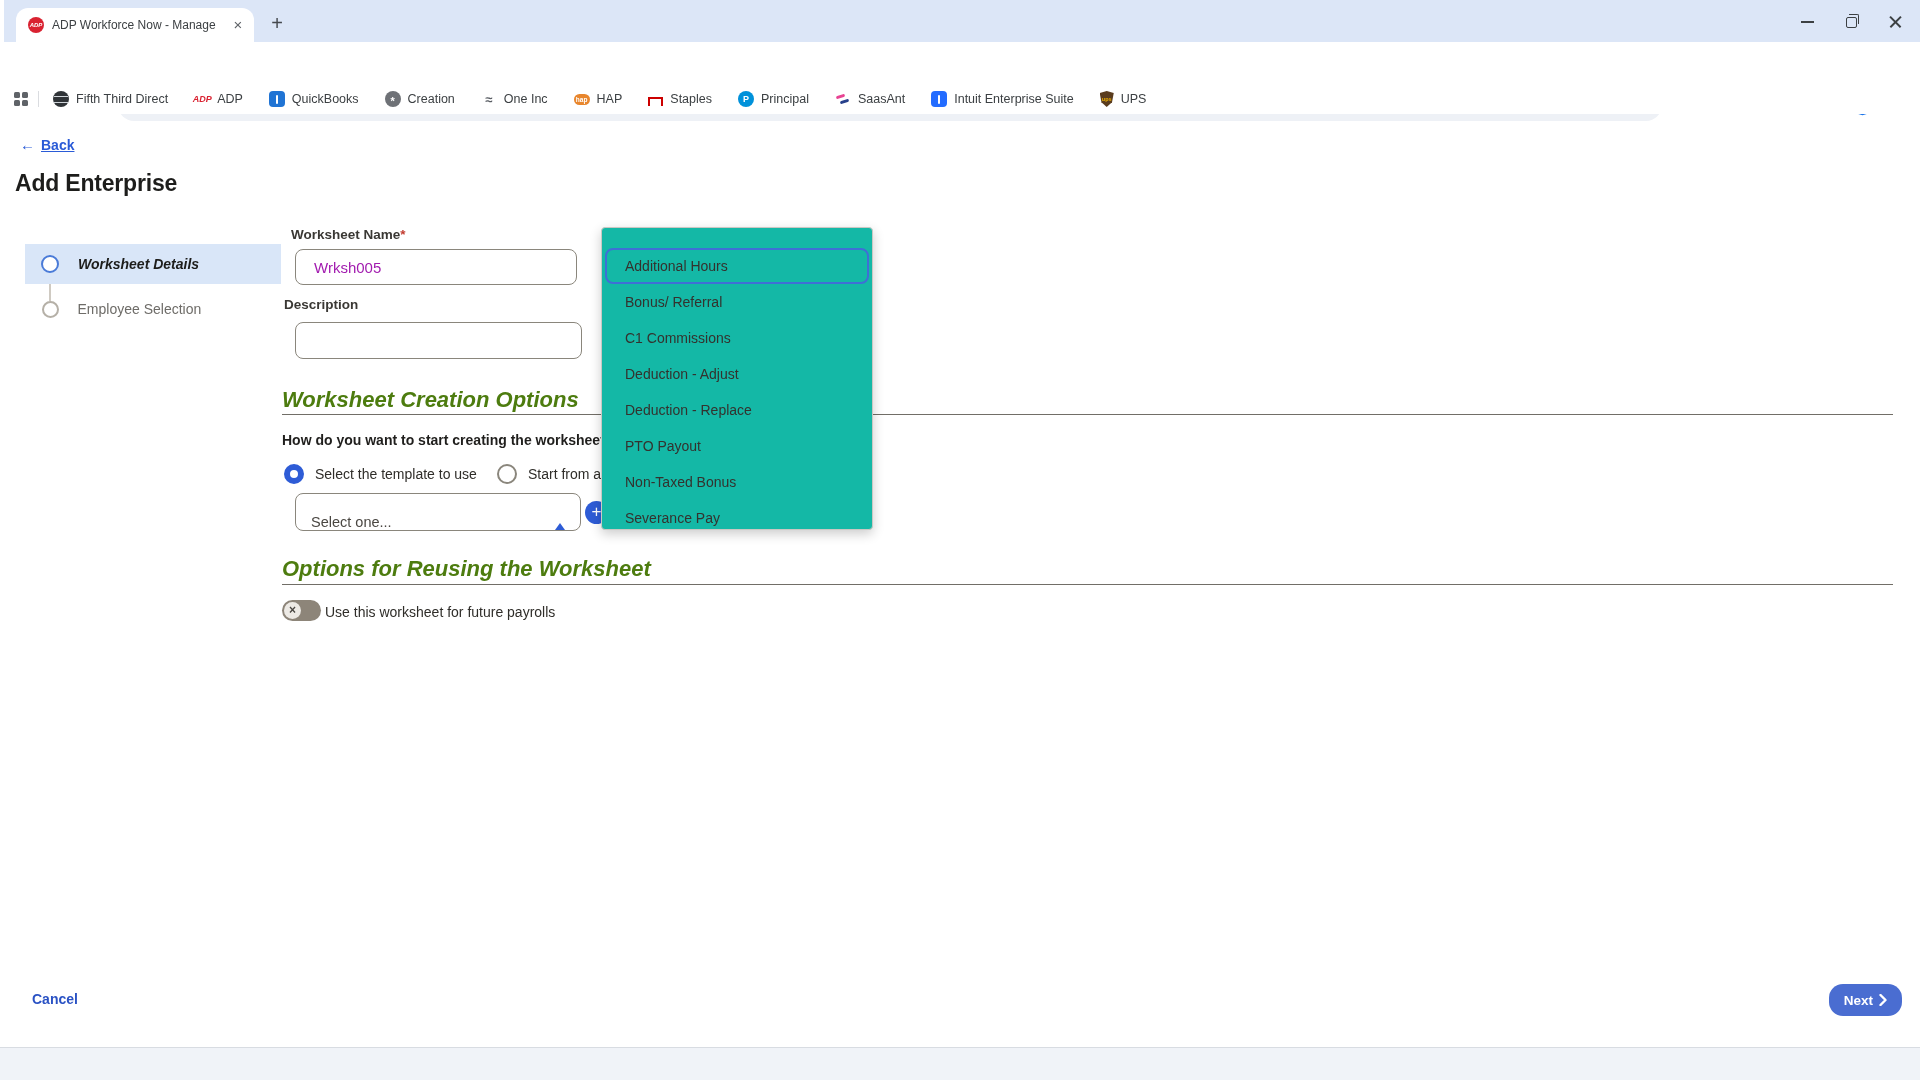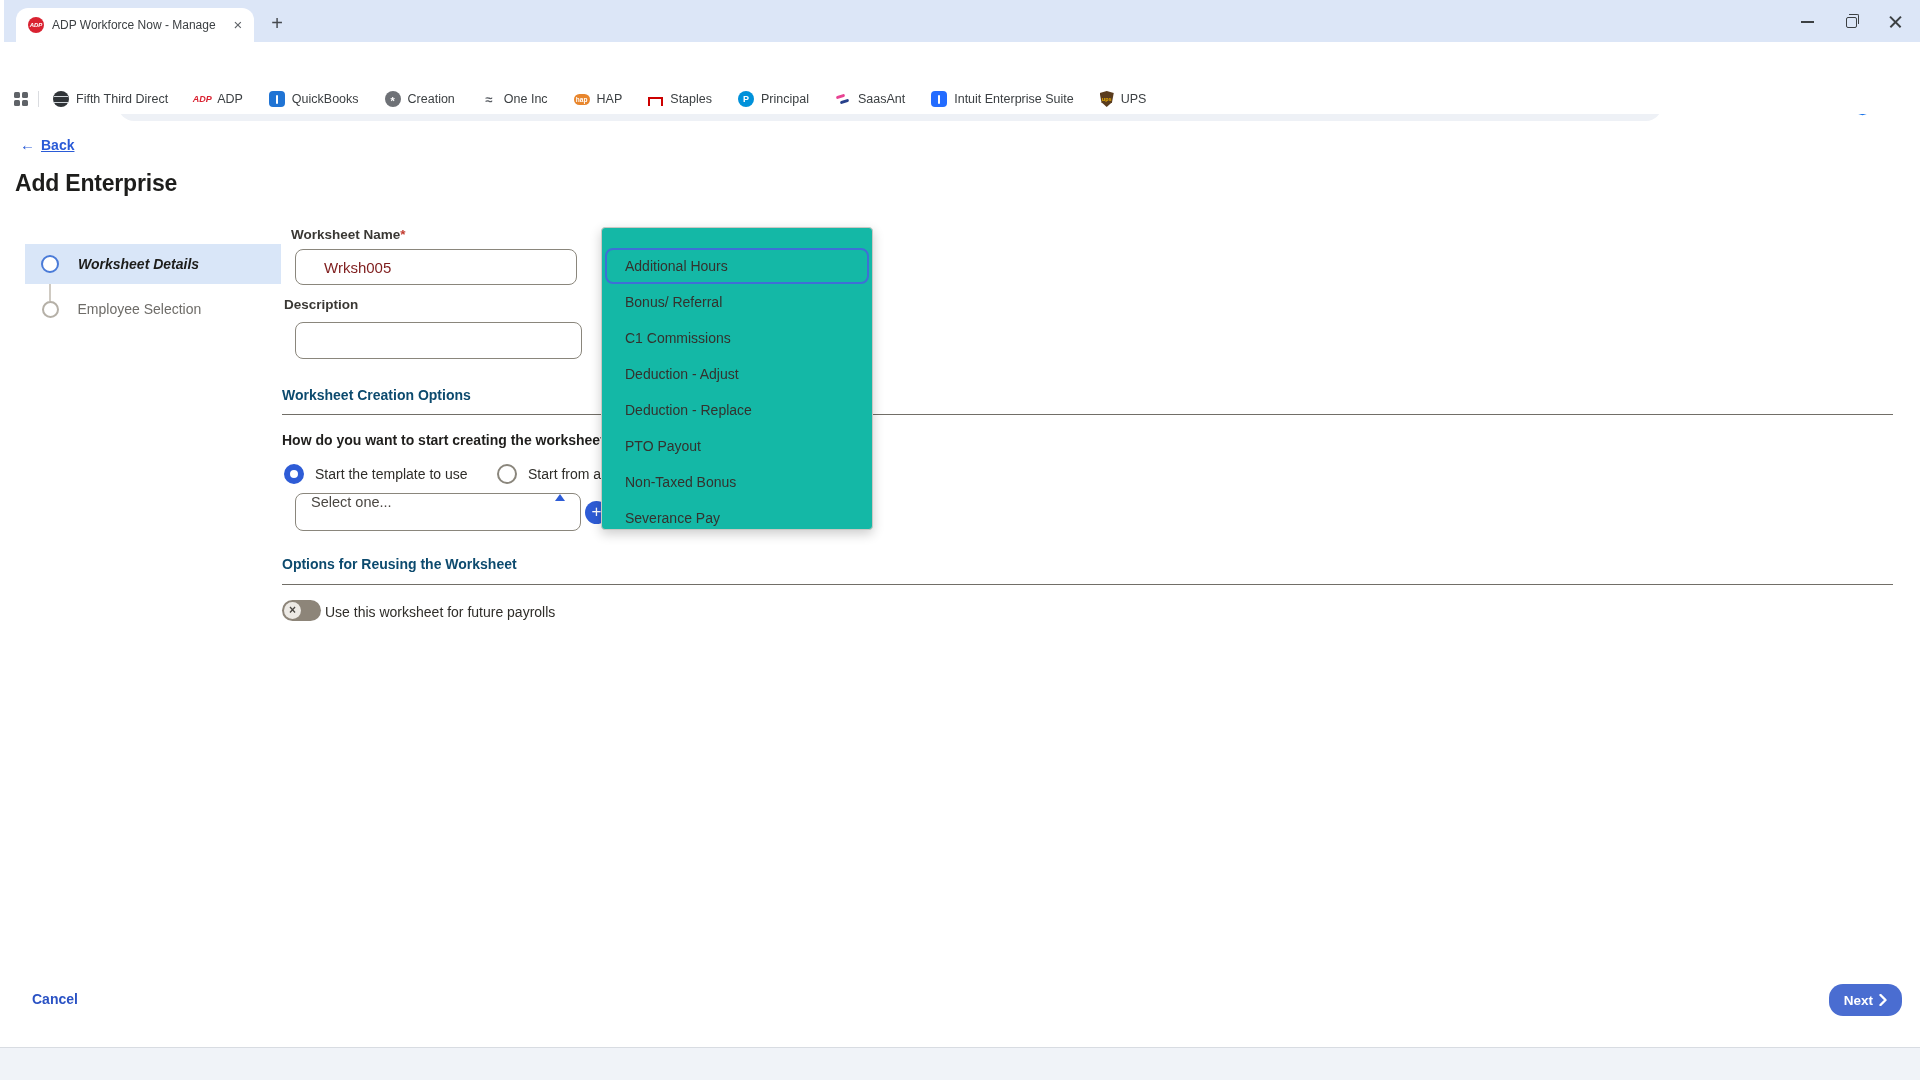--- a/index.html
+++ b/index.html
@@ -76,35 +76,35 @@
   .step-active{position:absolute;left:25px;top:244px;width:256px;height:40px;background:#d9e6f8;display:flex;align-items:center;font-style:italic;}
   .step-active .circ{width:18px;height:18px;border:2px solid #4a7bd8;border-radius:50%;background:#fff;margin-left:16px;box-sizing:border-box;flex:0 0 auto;}
   .step-active .slabel{margin-left:19px;font-size:14px;font-weight:bold;color:#1d1d1b;}
   .step-conn{position:absolute;left:49px;top:284px;width:1.6px;height:17px;background:#cfcac2;}
   .step-inactive{position:absolute;left:25px;top:293px;width:256px;height:32px;display:flex;align-items:center;}
   .step-inactive .circ{width:17px;height:17px;border:2px solid #b5b0a7;border-radius:50%;background:#fff;margin-left:16.5px;box-sizing:border-box;flex:0 0 auto;}
   .step-inactive .slabel{margin-left:19px;font-size:14px;color:#6e6c68;}
 
   .flabel{position:absolute;font-size:13.5px;font-weight:bold;color:#3a3834;}
   .req{color:#c23b2f;}
-  .tinput{position:absolute;border:1px solid #8a867c;border-radius:8px;font-size:15px;color:#7f1d1d;
-          padding:0 28px;box-sizing:border-box;font-family:"Liberation Sans",sans-serif;background:#fff;outline:none;}
+  .tinput{position:absolute;border:1px solid #8a867c;border-radius:8px;font-size:15px;color:#a21caf;
+          padding:0 18px;box-sizing:border-box;font-family:"Liberation Sans",sans-serif;background:#fff;outline:none;}
   #inp-name{left:295px;top:249px;width:282px;height:36px;}
   #inp-desc{left:295px;top:322px;width:287px;height:37px;}
 
-  .h2{position:absolute;font-size:14px;font-weight:800;color:#0c4a6e;}
+  .h2{position:absolute;font-size:22px;font-weight:800;color:#4d7c0f;font-style:italic;}
   .hrline{position:absolute;height:1px;background:#716e67;}
   .question{position:absolute;left:282px;top:432px;font-size:14px;font-weight:bold;color:#201f1d;z-index:1;}
   .radiogrp{position:absolute;display:flex;align-items:center;gap:11px;z-index:1;}
   .r-on{width:20px;height:20px;border-radius:50%;border:6px solid #2e5cd6;background:#fff;box-sizing:border-box;flex:0 0 auto;}
   .r-off{width:20px;height:20px;border-radius:50%;border:2px solid #8a867c;background:#fff;box-sizing:border-box;flex:0 0 auto;}
   .rlabel{font-size:14px;color:#2f2d29;white-space:nowrap;}
 
   .selectbox{position:absolute;left:295px;top:493px;width:286px;height:38px;border:1px solid #8a867c;border-radius:8px;
-             display:flex;align-items:flex-start;padding:0 15px;box-sizing:border-box;background:#fff;z-index:1;}
+             display:flex;align-items:flex-end;padding:0 15px;box-sizing:border-box;background:#fff;z-index:1;}
   .sel-text{font-size:14.5px;color:#4a4742;flex:1;}
   .caret-up{width:0;height:0;border-left:5.5px solid transparent;border-right:5.5px solid transparent;border-bottom:7px solid #2e5cd6;}
   .plusbtn{position:absolute;left:585px;top:501px;width:23px;height:23px;border-radius:50%;background:#2e5cd6;color:#fff;
            font-size:17px;line-height:22px;text-align:center;z-index:2;}
   .plusbtn::after{content:"+";}
 
   .dropdown{position:absolute;left:601px;top:227px;width:272px;height:303px;background:#14b8a6;border:1px solid #cac8c3;
             border-radius:4px;box-shadow:0 4px 12px rgba(0,0,0,.2);z-index:5;box-sizing:border-box;padding-top:18px;}
   .option{height:36px;line-height:36px;padding-left:23px;font-size:14px;color:#34322e;white-space:nowrap;}
   .option.focused{margin:2px 3px 0 3px;height:32px;line-height:32px;border:2px solid #3f6fd6;border-radius:8px;padding-left:18px;box-sizing:content-box;}
@@ -302,21 +302,21 @@
   <input id="inp-name" class="tinput" type="text" value="Wrksh005" style="">
   <div class="flabel" style="left:284px;top:297px;">Description</div>
   <input id="inp-desc" class="tinput" type="text" value="" style="">
 
   <div class="h2" style="left:282px;top:387px;">Worksheet Creation Options</div>
   <div class="hrline" style="left:282px;top:414px;width:1611px;"></div>
   <div class="question">How do you want to start creating the worksheet?</div>
 
   <div class="radiogrp" style="left:284px;top:464px;">
     <span class="r-on"></span>
-    <span class="rlabel">Start the template to use</span>
+    <span class="rlabel">Select the template to use</span>
   </div>
   <div class="radiogrp" style="left:497px;top:464px;">
     <span class="r-off"></span>
     <span class="rlabel">Start from a</span>
   </div>
 
   <div class="selectbox">
     <span class="sel-text">Select one...</span>
     <span class="caret-up"></span>
   </div>

